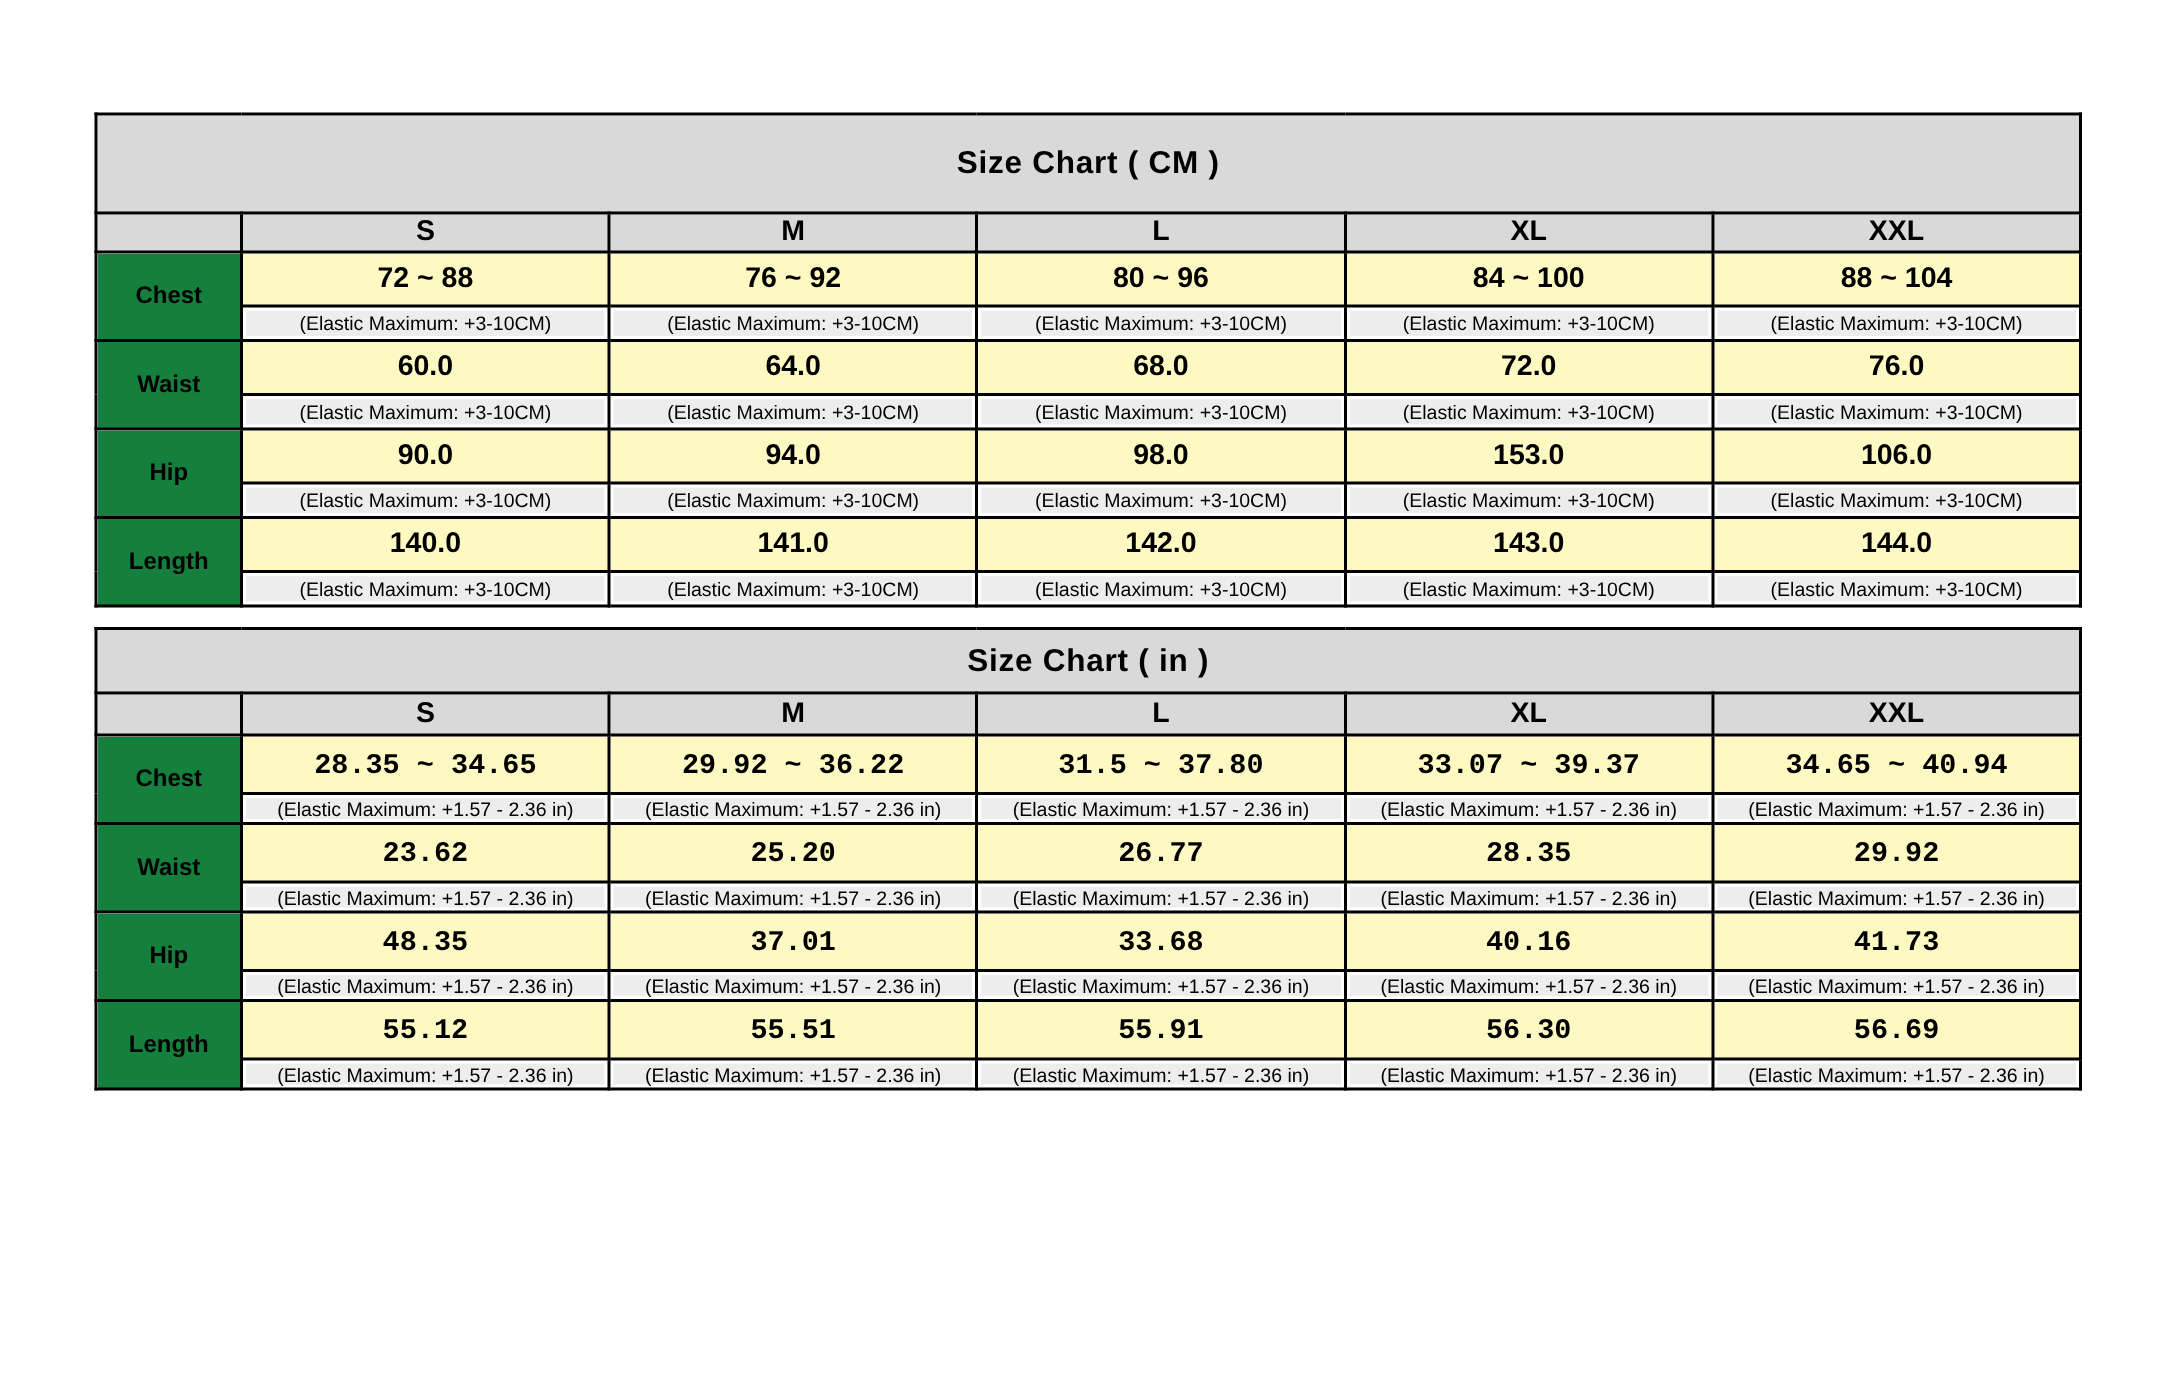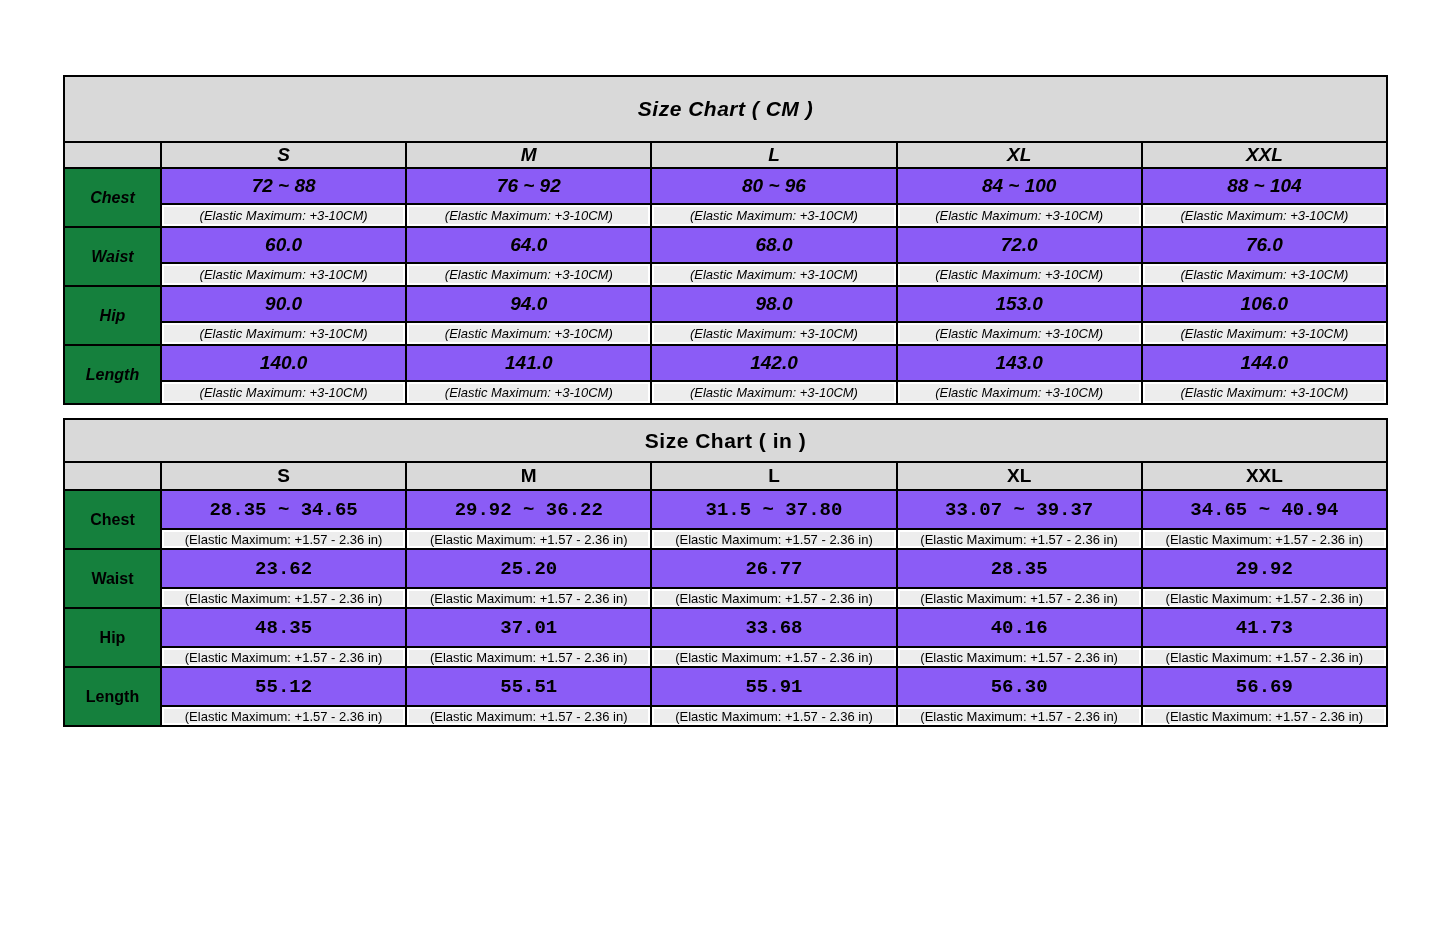--- a/index.html
+++ b/index.html
@@ -51,21 +51,21 @@
     height: 24px;
   }
   
   td.row-label {
     background: #15803d;
     font-weight: bold;
     font-size: 16px;
   }
   
   td.value-cell {
-    background: #8b5cf6;
+    background: #fef9c3;
     font-weight: bold;
     font-size: 19px;
     height: 34px;
     border-bottom: 1px solid #4d4d4d;
   }
   
   td.elastic-cell {
     background: #ededed;
     font-size: 13px;
     color: #2b2b2b;
@@ -73,21 +73,21 @@
     border-top: 1px solid #4d4d4d;
     box-shadow: inset 0 0 0 2px #ffffff;
     margin-top: 23px;
   }
   
   table.sheet.in-table td.title-cell  { height: 41px; }
   table.sheet.in-table td.size-header { height: 26px; }
   table.sheet.in-table td.value-cell  { height: 37px; font-family: Liberation Mono, monospace; }
   table.sheet.in-table td.elastic-cell{ height: 18px; }
 
-  table.cm-table { margin-bottom: 13px; font-style: italic; }
+  table.cm-table { margin-bottom: 13px; }
   table.in-table { margin-bottom: 10px; }
 
   
   td.weight-label {
     background: #f2f2f2;
     font-weight: bold;
     font-size: 16px;
     height: 54px;
   }
   td.weight-value {

